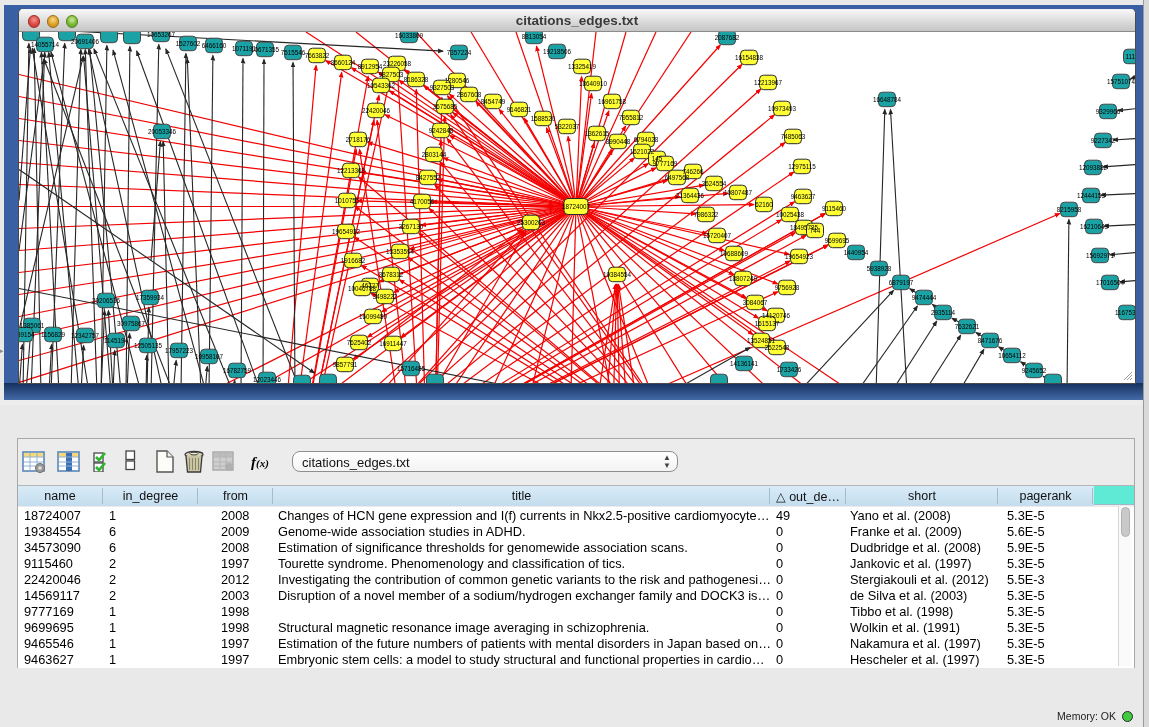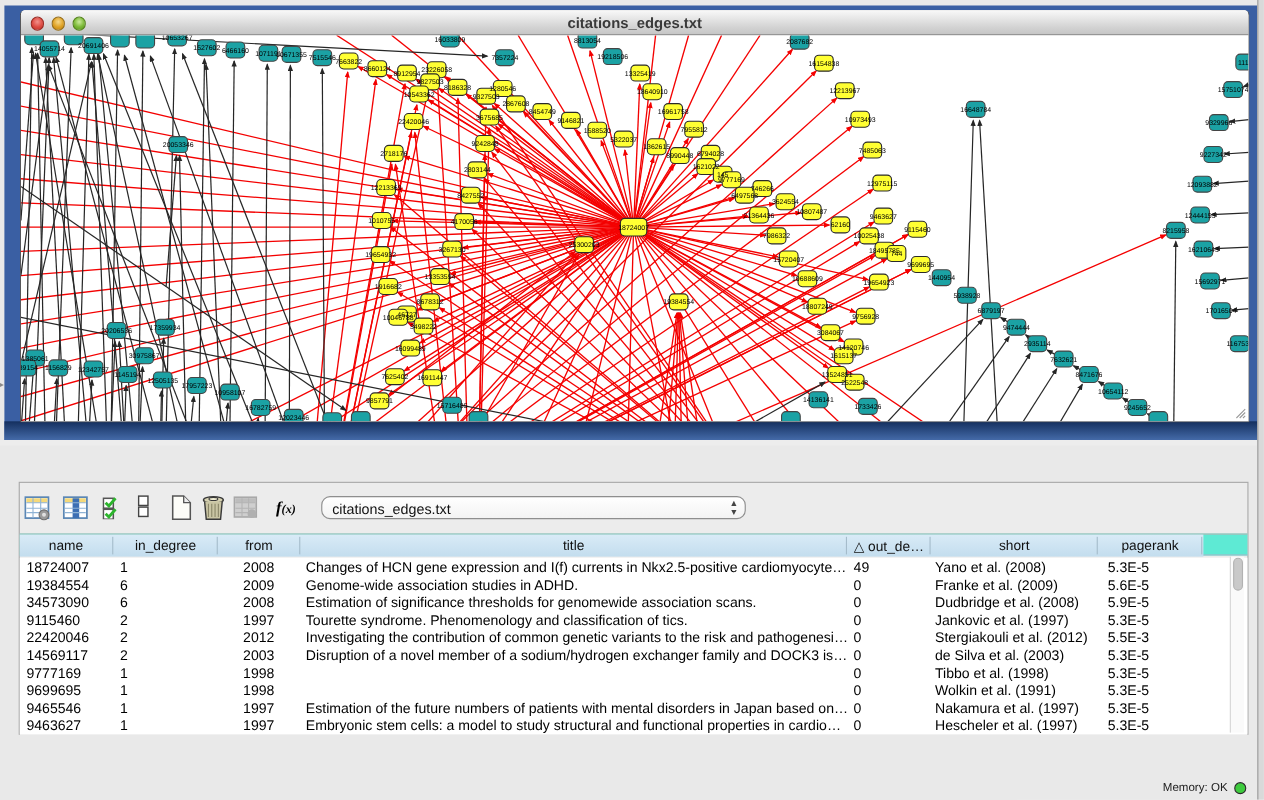--- a/index.html
+++ b/index.html
@@ -716,20 +716,21 @@
           <span class="c1">1</span>
           <span class="c2">1998</span>
           <span class="c4">0</span>
           <span class="c5">Tibbo et al. (1998)</span>
           <span class="c6">5.3E-5</span>
         </div>
         <div class="tr">
           <span class="c0">9699695</span>
           <span class="c1">1</span>
           <span class="c2">1998</span>
+          <span class="c3">Structural magnetic resonance image averaging in schizophrenia.</span>
           <span class="c4">0</span>
           <span class="c5">Wolkin et al. (1991)</span>
           <span class="c6">5.3E-5</span>
         </div>
         <div class="tr">
           <span class="c0">9465546</span>
           <span class="c1">1</span>
           <span class="c2">1997</span>
           <span class="c3">Estimation of the future numbers of patients with mental disorders in Japan based on the national statistics of mental health</span>
           <span class="c4">0</span>

